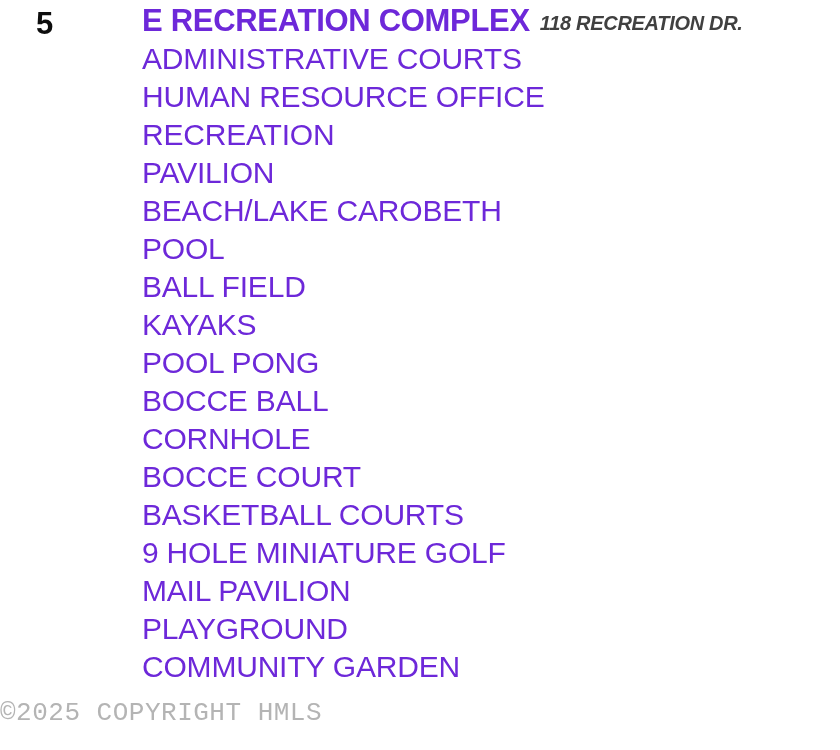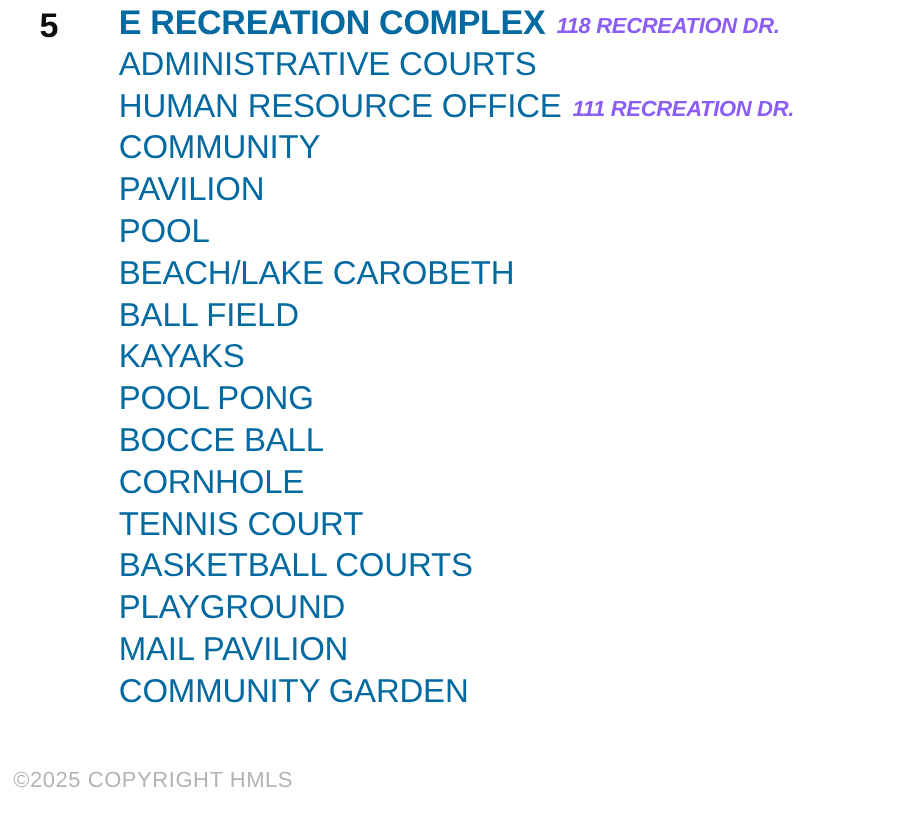--- a/index.html
+++ b/index.html
@@ -46,49 +46,50 @@
     display: flex;
     align-items: baseline;
     height: 38px;
     white-space: nowrap;
   }
 
   .entry-title {
     font-size: 30px;
     line-height: 34px;
     letter-spacing: -0.2px;
-    color: #0369a1;
+    color: #6d28d9;
+    margin-left: 34px;
   }
 
   .entry.head .entry-title {
     font-weight: bold;
     font-size: 31px;
     letter-spacing: -0.3px;
   }
 
   .entry-addr {
     font-size: 20px;
     line-height: 24px;
     font-weight: bold;
     font-style: italic;
     letter-spacing: -0.3px;
-    color: #8b5cf6;
+    color: #404040;
     margin-left: 10px;
     transform: translateY(-1px);
   }
 
   .watermark {
     position: absolute;
-    left: 12px;
+    left: 0;
     top: 698px;
     width: 420px;
-    font-size: 20px;
+    font-size: 26px;
     letter-spacing: 0.5px;
     color: #b4b4b4;
-    font-family: Liberation Sans, sans-serif;
+    font-family: Liberation Mono, monospace;
     white-space: nowrap;
     pointer-events: none;
   }
 </style>
 </head>
 <body>
 
 <div class="legend-block">
 
   <div class="marker-number">5</div>
@@ -99,38 +100,37 @@
       <span class="entry-title">E RECREATION COMPLEX</span>
       <span class="entry-addr">118 RECREATION DR.</span>
     </div>
 
     <div class="entry">
       <span class="entry-title">ADMINISTRATIVE COURTS</span>
     </div>
 
     <div class="entry">
       <span class="entry-title">HUMAN RESOURCE OFFICE</span>
-      <span class="entry-addr">111 RECREATION DR.</span>
     </div>
 
     <div class="entry">
-      <span class="entry-title">COMMUNITY</span>
+      <span class="entry-title">RECREATION</span>
     </div>
 
 
     <div class="entry">
       <span class="entry-title">PAVILION</span>
     </div>
 
     <div class="entry">
-      <span class="entry-title">POOL</span>
+      <span class="entry-title">BEACH/LAKE CAROBETH</span>
     </div>
 
     <div class="entry">
-      <span class="entry-title">BEACH/LAKE CAROBETH</span>
+      <span class="entry-title">POOL</span>
     </div>
 
 
     <div class="entry">
       <span class="entry-title">BALL FIELD</span>
     </div>
 
     <div class="entry">
       <span class="entry-title">KAYAKS</span>
     </div>
@@ -141,34 +141,37 @@
 
     <div class="entry">
       <span class="entry-title">BOCCE BALL</span>
     </div>
 
     <div class="entry">
       <span class="entry-title">CORNHOLE</span>
     </div>
 
     <div class="entry">
-      <span class="entry-title">TENNIS COURT</span>
+      <span class="entry-title">BOCCE COURT</span>
     </div>
 
     <div class="entry">
       <span class="entry-title">BASKETBALL COURTS</span>
     </div>
 
-
     <div class="entry">
-      <span class="entry-title">PLAYGROUND</span>
+      <span class="entry-title">9 HOLE MINIATURE GOLF</span>
     </div>
 
     <div class="entry">
       <span class="entry-title">MAIL PAVILION</span>
+    </div>
+
+    <div class="entry">
+      <span class="entry-title">PLAYGROUND</span>
     </div>
 
     <div class="entry">
       <span class="entry-title">COMMUNITY GARDEN</span>
     </div>
 
   </div>
 
   <div class="watermark">©2025 COPYRIGHT HMLS</div>
 

